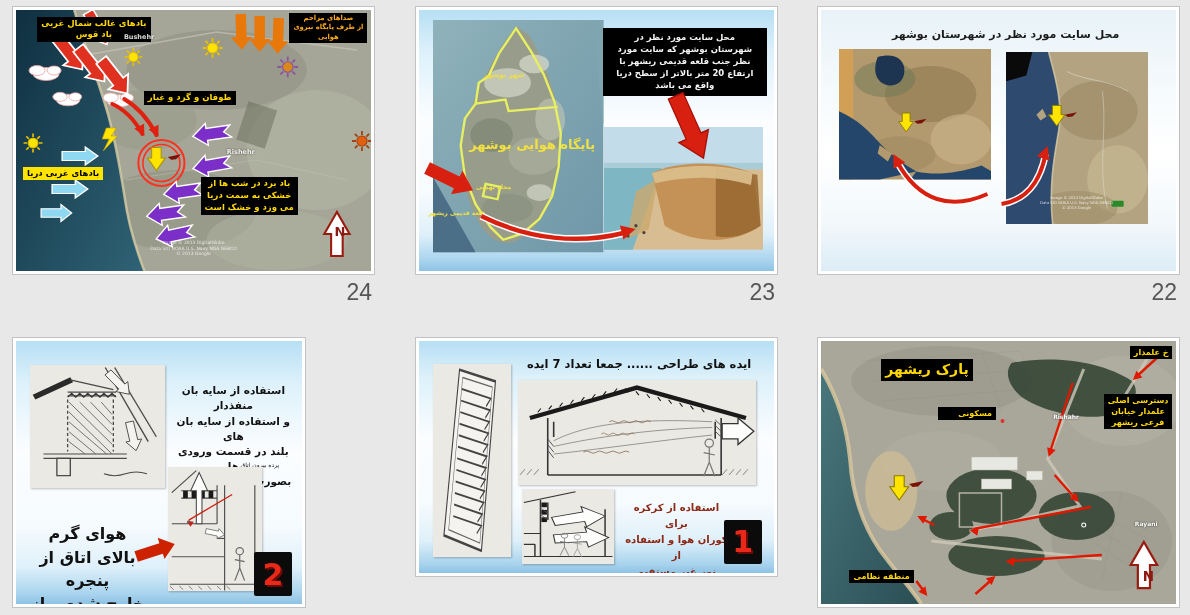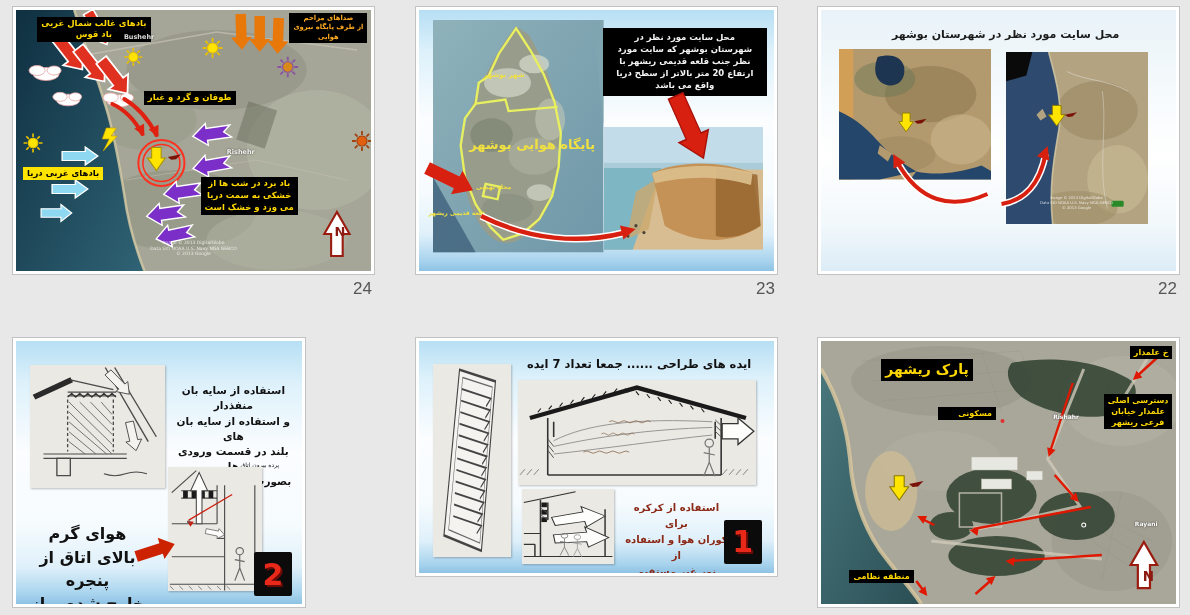--- a/index.html
+++ b/index.html
@@ -12,21 +12,21 @@
   .ml{white-space:pre-line;}
   
   .tpl{background:linear-gradient(180deg,#b7dff4 0%,#ddf1fb 16%,#fbfdff 42%,#f6fbfe 70%,#dff0fa 86%,#a9d4ee 96%,#8ec2e4 100%);}
   .tpl-pale{background:linear-gradient(180deg,#e8f2f8 0%,#f5fafc 30%,#ffffff 55%,#f2f8fb 82%,#dcecf6 100%);}
   .lbl{position:absolute;background:#000;color:#ffd800;font-weight:bold;text-align:center;
        padding:1px 4px;line-height:1.4;}
   .wlbl{position:absolute;color:#fff;font-weight:bold;text-shadow:0 0 2px rgba(0,0,0,.8);margin-left:44px;}
   .credits{position:absolute;color:rgba(255,255,255,.75);font-size:4.5px;line-height:1.3;text-align:center;}
   .numplate{position:absolute;background:#0b0b0b;color:#e82818;font-weight:bold;display:flex;
        align-items:center;justify-content:center;text-shadow:2px 2px 0 #6b0b06;border-radius:2px;}
-  .snum{position:absolute;color:#565656;font-size:17px;font-family:"Liberation Sans",sans-serif;text-align:right;}
+  .snum{position:absolute;color:#565656;font-size:23px;font-family:"Liberation Sans",sans-serif;text-align:right;}
   .desc-box{position:absolute;background:#000;color:#f2f2f2;font-weight:bold;text-align:center;}
   .sketch{position:absolute;background:#ebe9e3;box-shadow:1px 1px 2px rgba(0,0,0,.25);}
   .rtl{direction:rtl;unicode-bidi:embed;}
   .compass-n{position:absolute;color:#8b1a12;font-weight:bold;text-align:center;}
 </style>
 </head>
 <body>
 
 <svg width="0" height="0" style="position:absolute">
   <defs>

